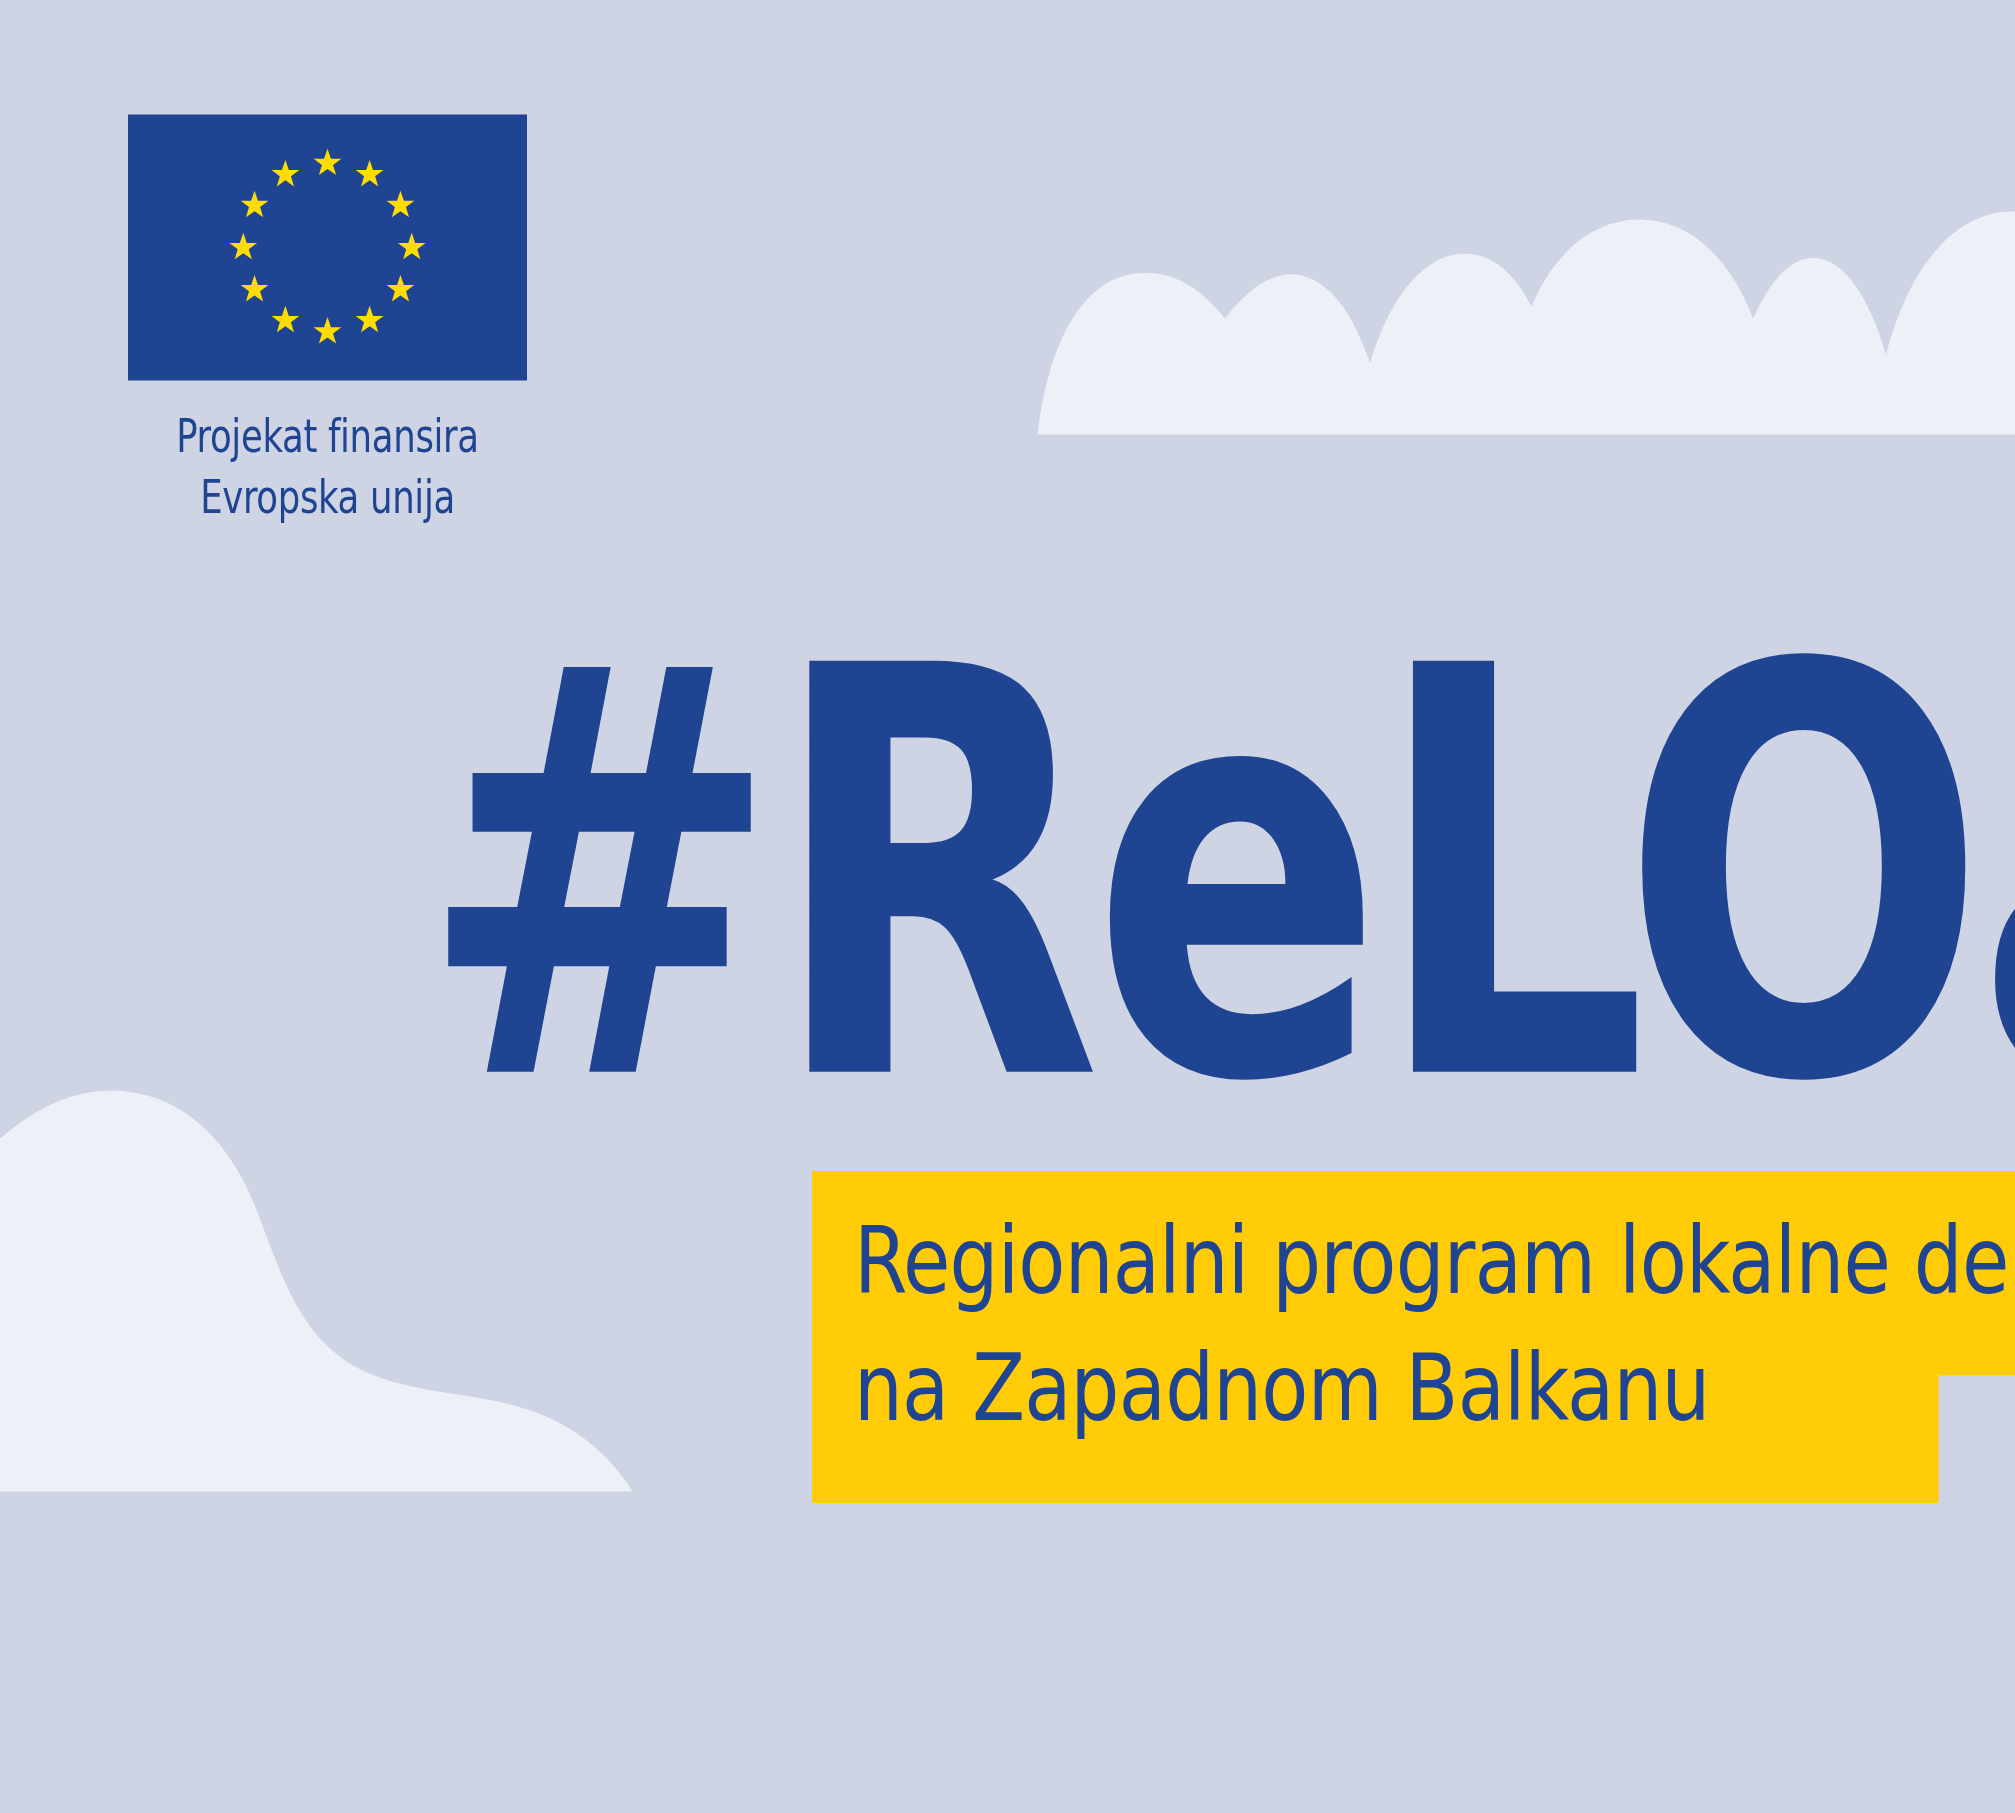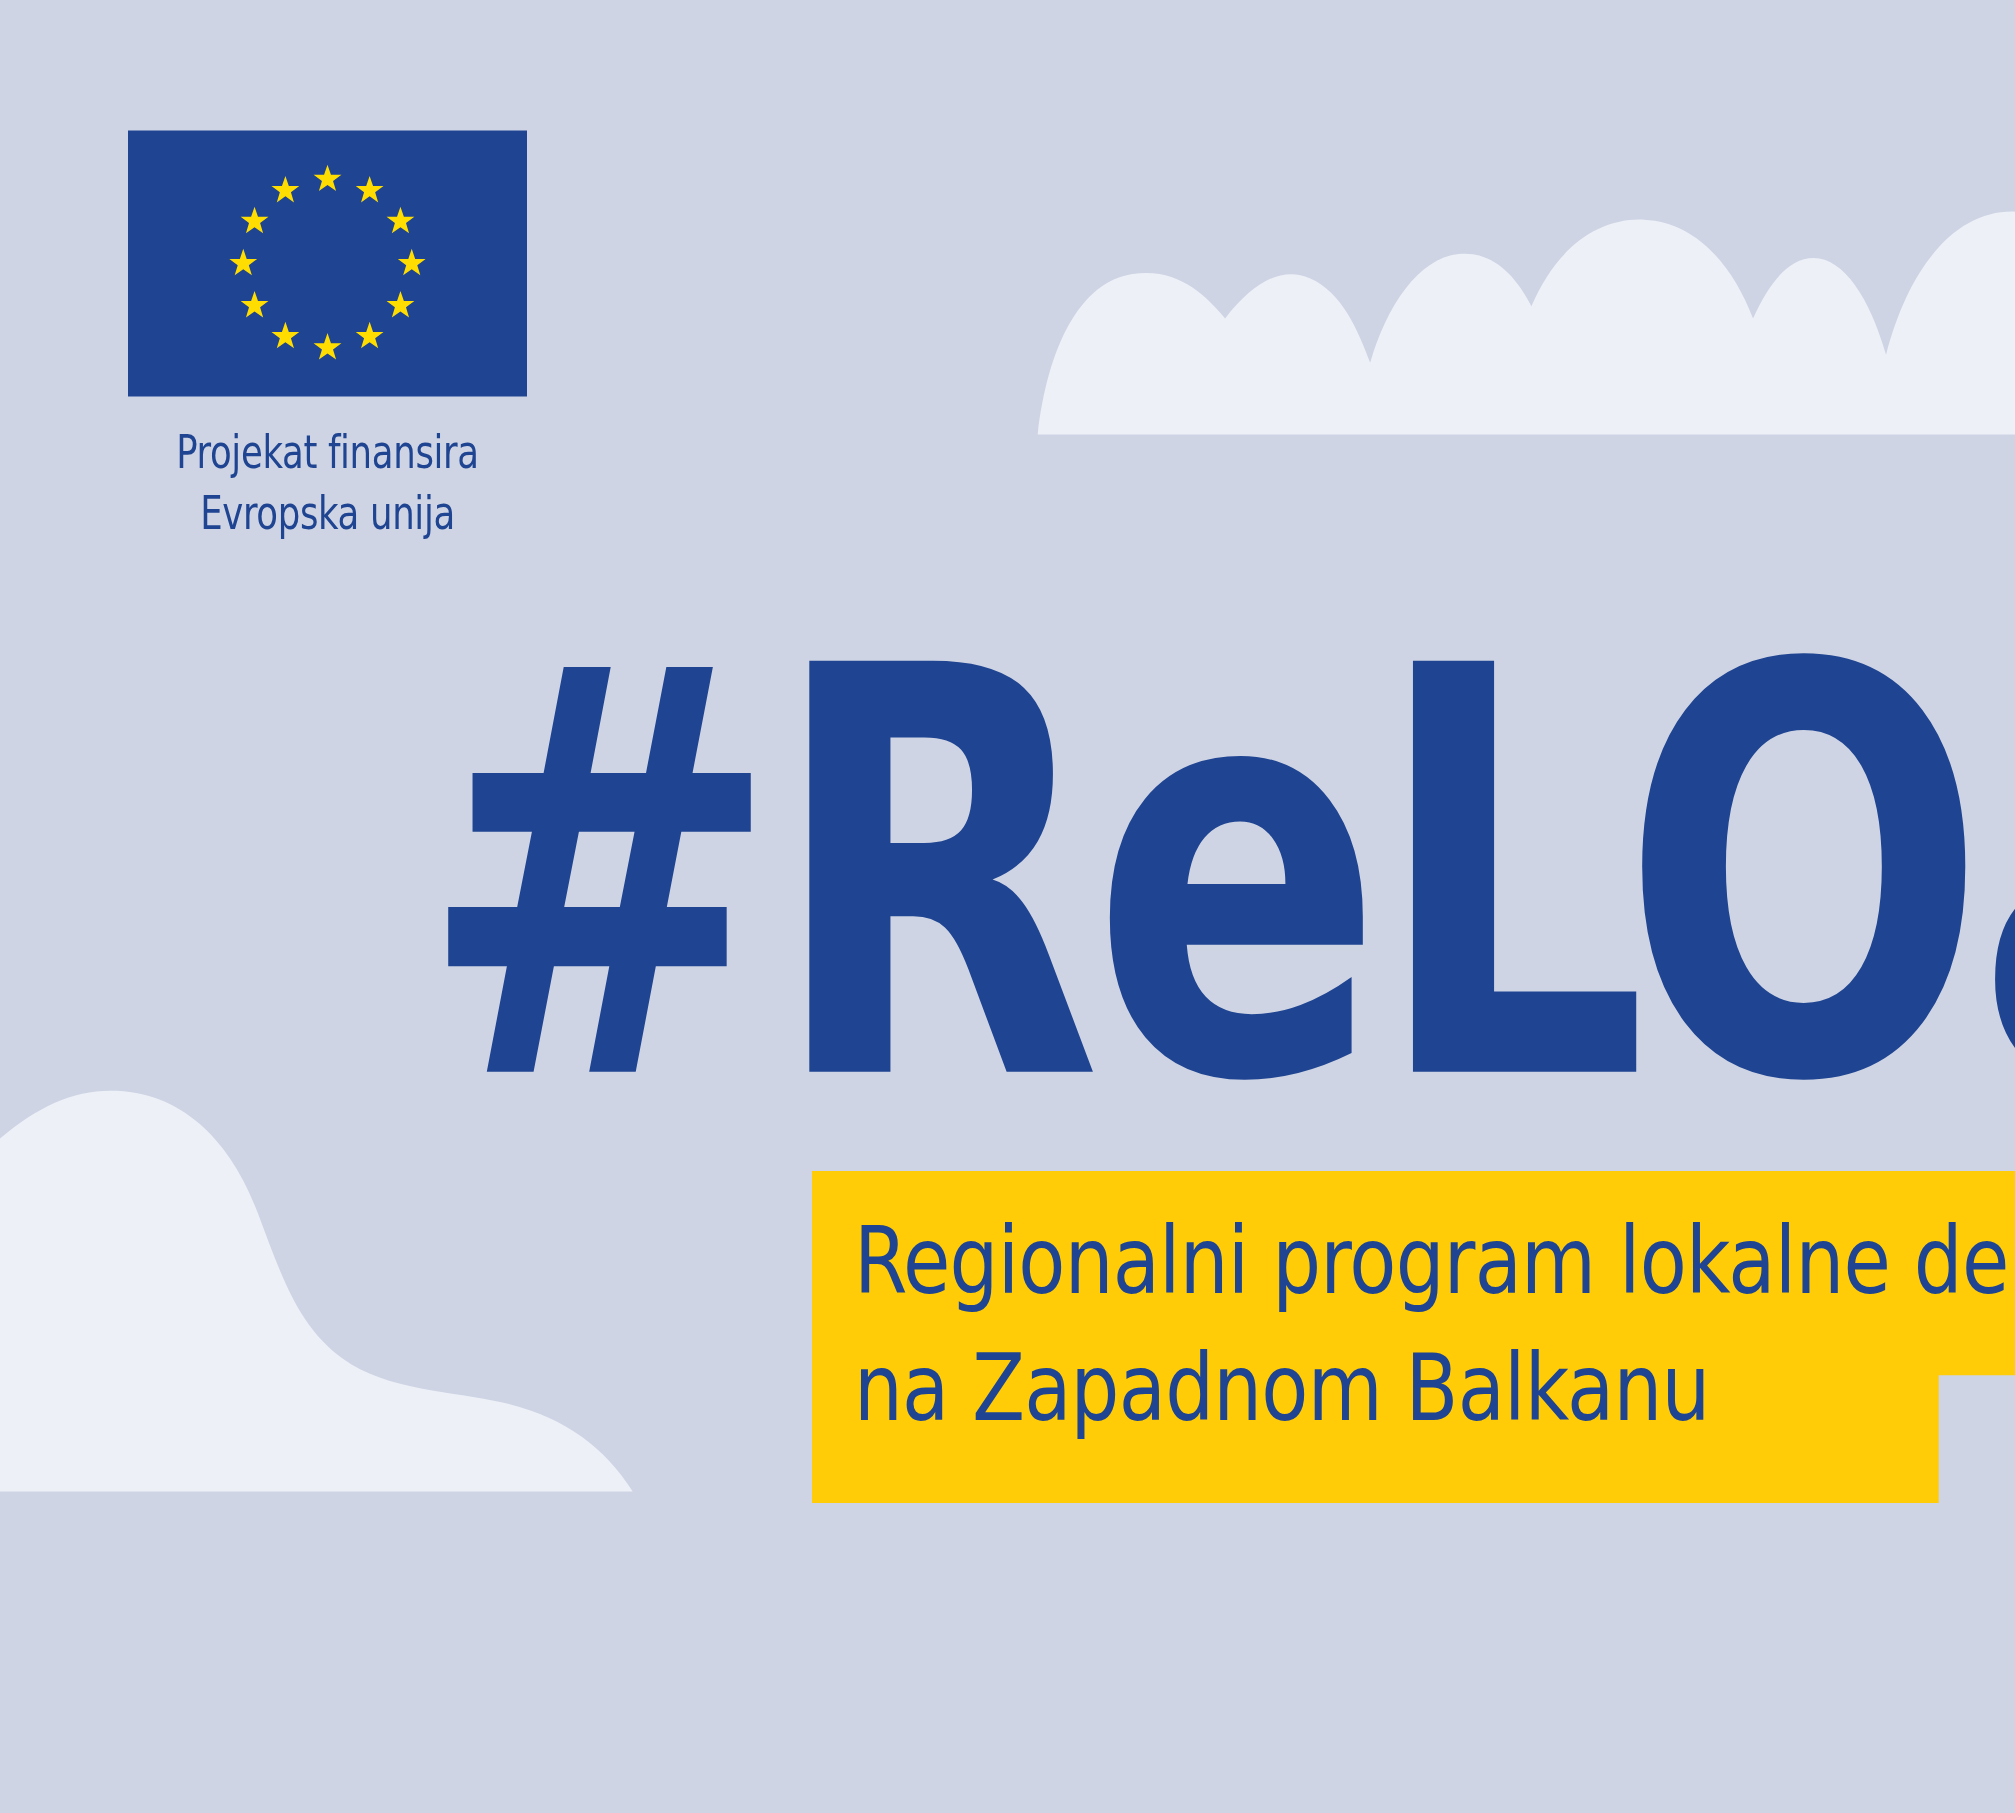--- a/index.html
+++ b/index.html
@@ -23,21 +23,21 @@
     inset: 0;
     width: 3224px;
     height: 1814px;
     pointer-events: none;
   }
 
   
   #eu-block {
     position: absolute;
     left: 128px;
-    top: 128px;
+    top: 112px;
     width: 399px;
   }
   #eu-flag {
     width: 399px;
     height: 271px;
     display: block;
   }
   #eu-caption {
     margin-top: 23.4px;
     text-align: center;

